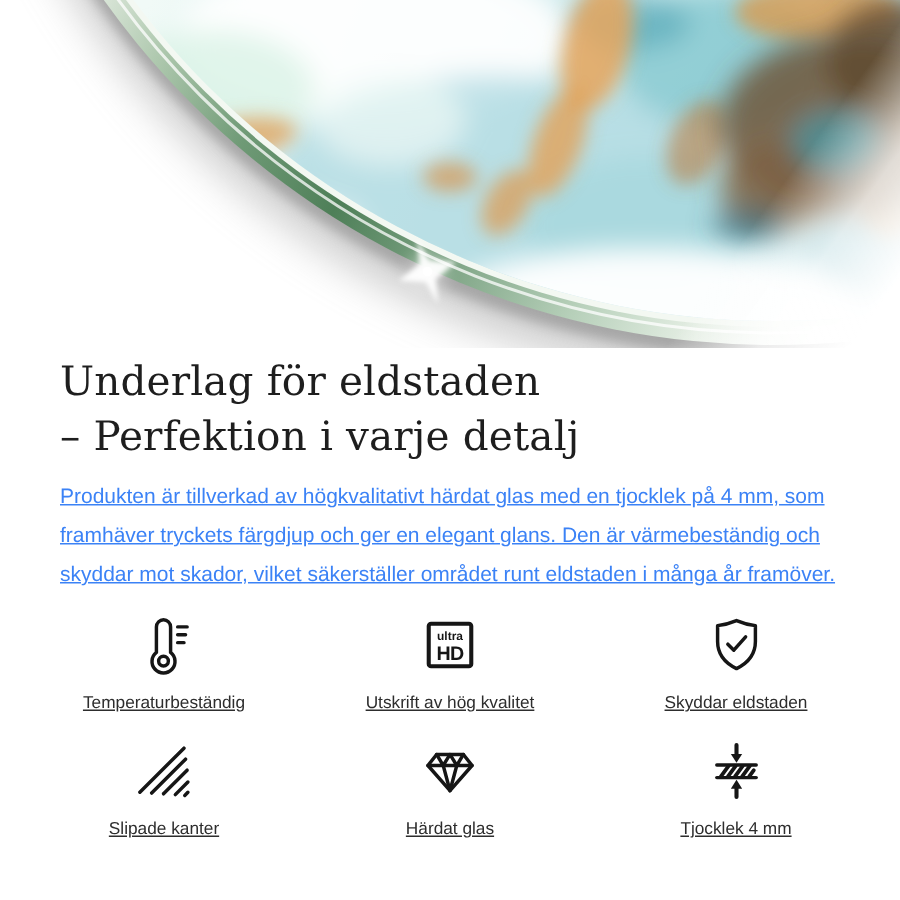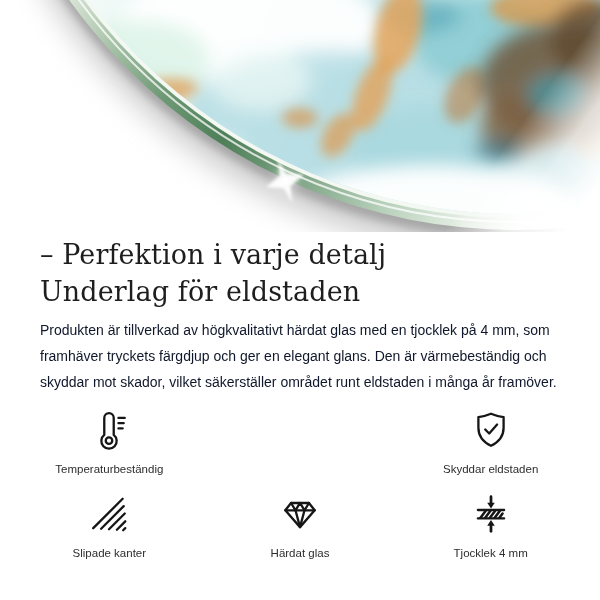--- a/index.html
+++ b/index.html
@@ -17,33 +17,33 @@
   
   .headline{
     margin:4px 40px 0;
     font-family:"DejaVu Serif","Liberation Serif",serif;
     font-weight:400;color:#1e1e1e;
     font-size:27px;line-height:37px;letter-spacing:.1px;
   }
   .headline span{display:block;}
   .bodytext{
     margin:7px 40px 12px;max-width:534px;
-    font-size:14px;line-height:26px;color:#0f172a;
+    font-size:14px;line-height:26px;color:#3b82f6;text-decoration:underline;
   }
 
   
   .features{
     margin-top:13px;padding:0 14px;
     display:grid;grid-template-columns:repeat(3,1fr);
     row-gap:16px;
   }
   .feature{display:flex;flex-direction:column;align-items:center;}
   .feature .ic{height:44px;display:flex;align-items:center;justify-content:center;}
   .feature .lbl{
-    margin-top:10px;font-size:11.5px;color:#2d2d2d;line-height:14px;text-align:center;
+    margin-top:10px;font-size:11.5px;color:#2d2d2d;line-height:14px;text-align:center;text-decoration:underline;
   }
   .ficon{stroke:#161616;fill:none;stroke-width:2.2;stroke-linecap:round;stroke-linejoin:round;}
   .ficon .fill{fill:#161616;stroke:none;}
   .ficon text{fill:#161616;stroke:none;font-family:"Liberation Sans",sans-serif;font-weight:bold;}
 </style>
 </head>
 <body>
 
 <div class="page">
 
@@ -152,42 +152,50 @@
 
       <g transform="rotate(-18 285 181)">
         <circle cx="285" cy="181" r="11" fill="#ffffff" opacity="0.55" filter="url(#b6)"></circle>
         <path d="M285 158 L288.5 174.5 L305 181 L288.5 187.5 L285 204 L281.5 187.5 L265 181 L281.5 174.5 Z" fill="#ffffff" opacity="0.95" filter="url(#b2)"></path>
         <circle cx="285" cy="181" r="3.2" fill="#ffffff"></circle>
       </g>
     </svg>
   </div>
 
   <h1 class="headline">
+    <span>Underlag för eldstaden</span>
     <span>– Perfektion i varje detalj</span>
-    <span>Underlag för eldstaden</span>
   </h1>
 
   <p class="bodytext">Produkten är tillverkad av högkvalitativt härdat glas med en tjocklek på 4 mm, som framhäver tryckets färgdjup och ger en elegant glans. Den är värmebeständig och skyddar mot skador, vilket säkerställer området runt eldstaden i många år framöver.</p>
 
   <div class="features">
 
     <div class="feature">
       <div class="ic">
         <svg class="ficon" width="42" height="42" viewBox="0 0 40 40">
           <path d="M15.5 24.7 V8.5 a4.5 4.5 0 0 1 9 0 V24.7 a7.3 7.3 0 1 1 -9 0 Z"></path>
           <circle cx="20" cy="30.2" r="3.1"></circle>
           <path d="M29 8.5 h6"></path>
           <path d="M29 13.5 h5"></path>
           <path d="M29 18.5 h4"></path>
         </svg>
       </div>
       <span class="lbl">Temperaturbeständig</span>
     </div>
 
     <div class="feature">
+      <div class="ic">
+        <svg class="ficon" width="42" height="42" viewBox="0 0 40 40">
+          <rect x="6.5" y="6.5" width="27" height="27" rx="1.5" stroke-width="2.6"></rect>
+          <text x="20" y="17" font-size="7.6" text-anchor="middle">ultra</text>
+          <text x="20" y="29.5" font-size="12.5" text-anchor="middle" letter-spacing="-0.5">HD</text>
+        </svg>
+      </div>
+      <span class="lbl">Utskrift av hög kvalitet</span>
     </div>
 
     <div class="feature">
       <div class="ic">
         <svg class="ficon" width="42" height="42" viewBox="0 0 40 40">
           <path d="M20 4.5 C23.8 6.1 27.9 7.2 32 7.7 V17.8 C32 26.3 27.2 31.5 20 35 C12.8 31.5 8 26.3 8 17.8 V7.7 C12.1 7.2 16.2 6.1 20 4.5 Z"></path>
           <path d="M14.5 19.5 L18.3 23.3 L25.8 14.8"></path>
         </svg>
       </div>
       <span class="lbl">Skyddar eldstaden</span>

